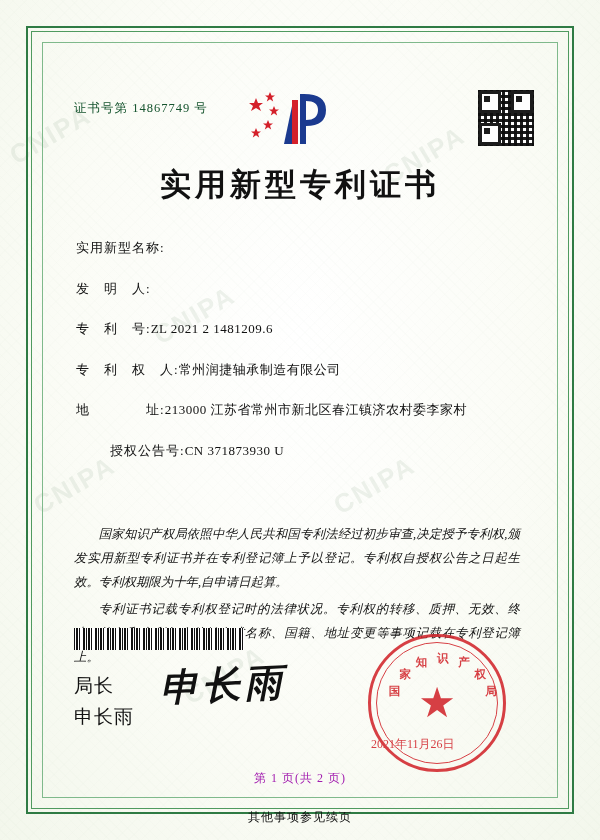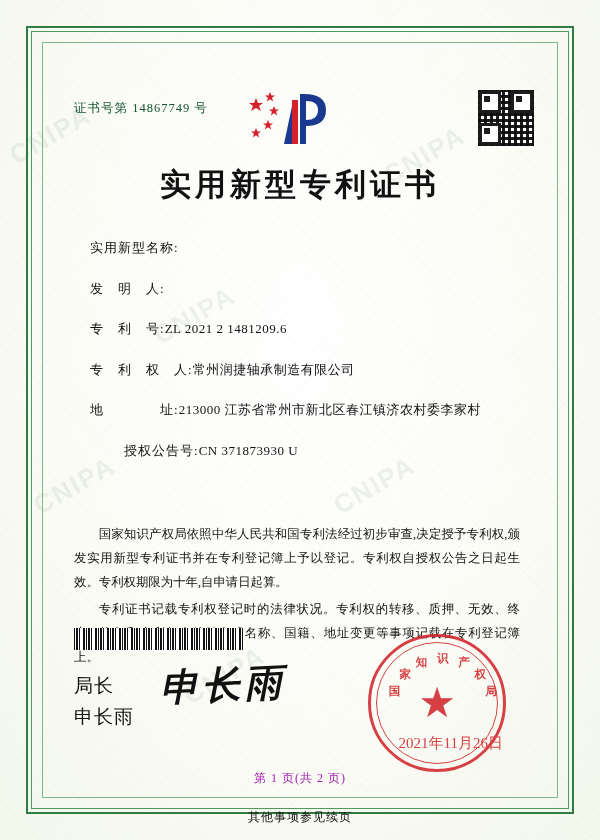--- a/index.html
+++ b/index.html
@@ -130,21 +130,21 @@
     text-align: center;
     font-size: 31px;
     font-weight: bold;
     letter-spacing: 4px;
     color: #111;
     font-family: "DejaVu Serif", "Liberation Serif", serif;
   }
 
   .fields {
     position: absolute;
-    left: 48px;
+    left: 34px;
     right: 24px;
     top: 196px;
     font-size: 13px;
     color: #111;
     font-family: Liberation Serif, serif;
   }
   .field-row {
     display: flex;
     align-items: baseline;
     margin-bottom: 21px;
@@ -175,20 +175,21 @@
     right: 26px;
     top: 480px;
     font-size: 12.4px;
     line-height: 1.95;
     color: #111;
     text-align: justify;
   }
   .para p {
     margin: 0 12px 2px 0;
     text-indent: 2em;
+    font-style: italic;
   }
 
   .barcode {
     position: absolute;
     left: 32px;
     top: 586px;
     width: 170px;
     height: 22px;
     background: repeating-linear-gradient(90deg,
       #111 0 1px, #fff 1px 2px, #111 2px 4px, #fff 4px 5px,
@@ -254,22 +255,22 @@
   .seal .seal-text span {
     position: absolute;
     left: 50%;
     top: 50%;
     transform-origin: 0 0;
   }
   .seal .seal-date {
     position: absolute;
     left: 0; right: 0;
     bottom: 16px;
-    text-align: right;
-    font-size: 15px;
+    text-align: left;
+    font-size: 12px;
     color: #d2262c;
     font-family: "Liberation Serif", serif;
   }
 
   .page-no {
     position: absolute;
     left: 0; right: 0;
     top: 728px;
     text-align: center;
     font-size: 12px;

